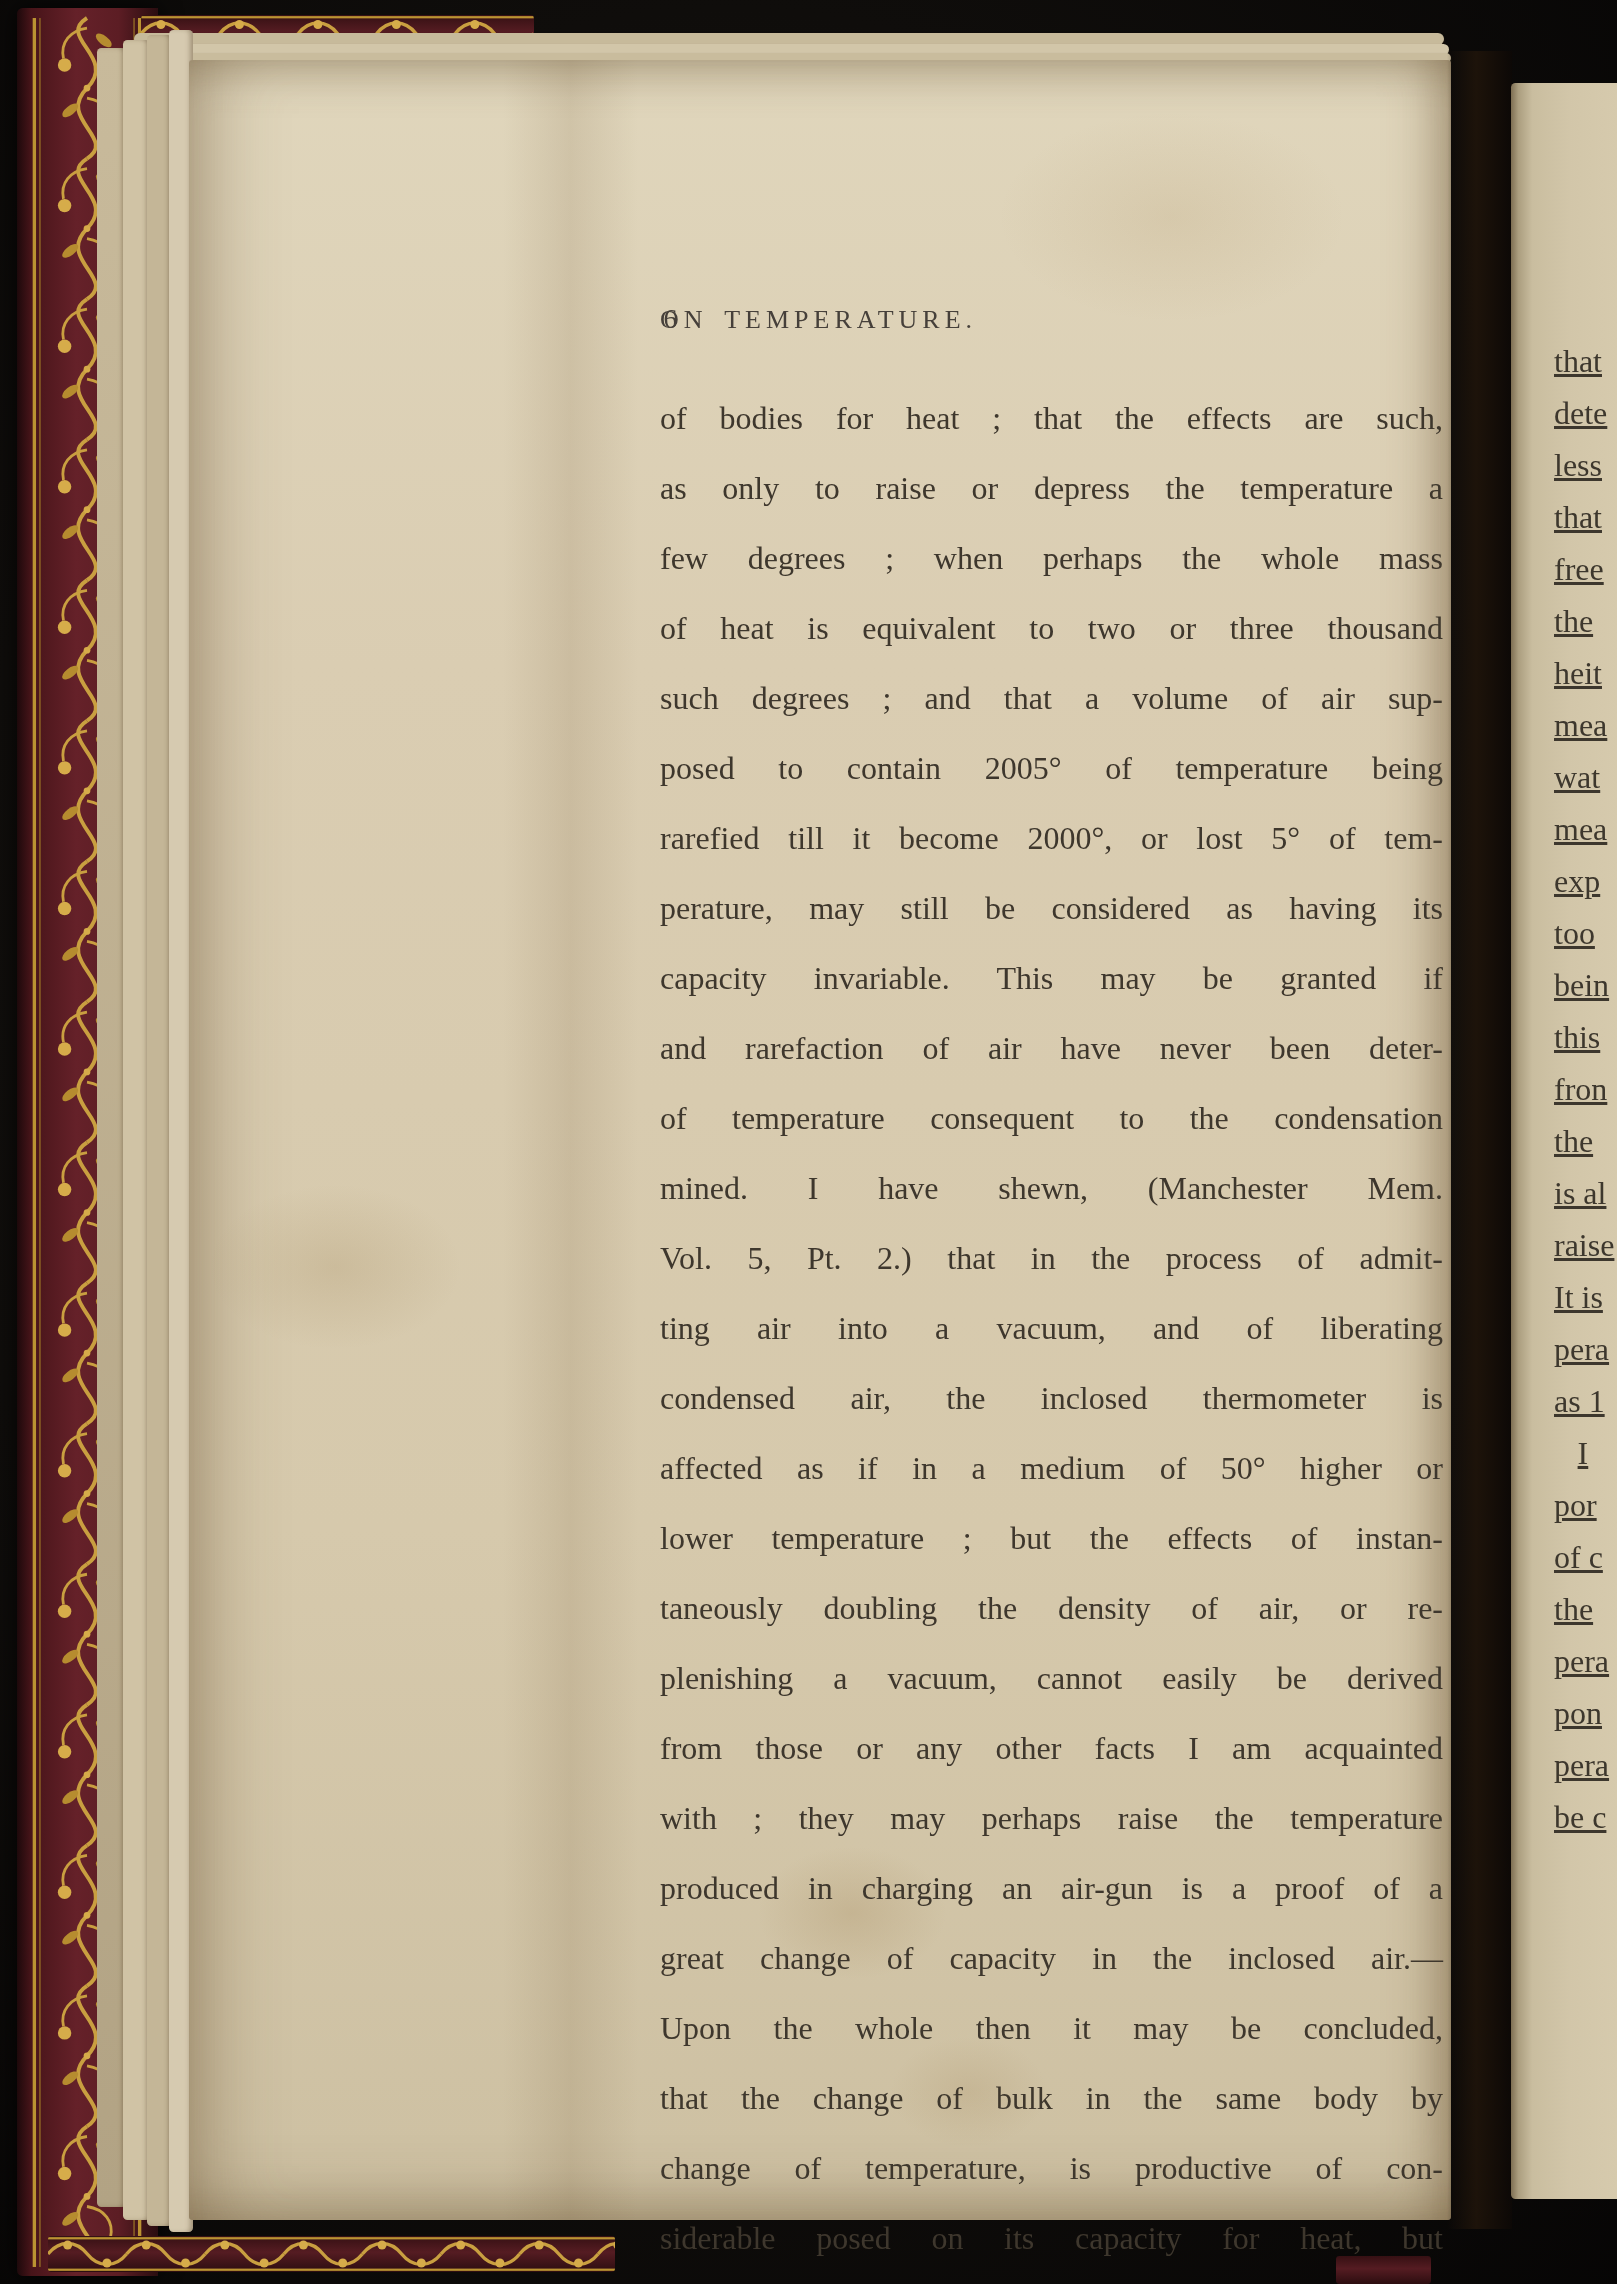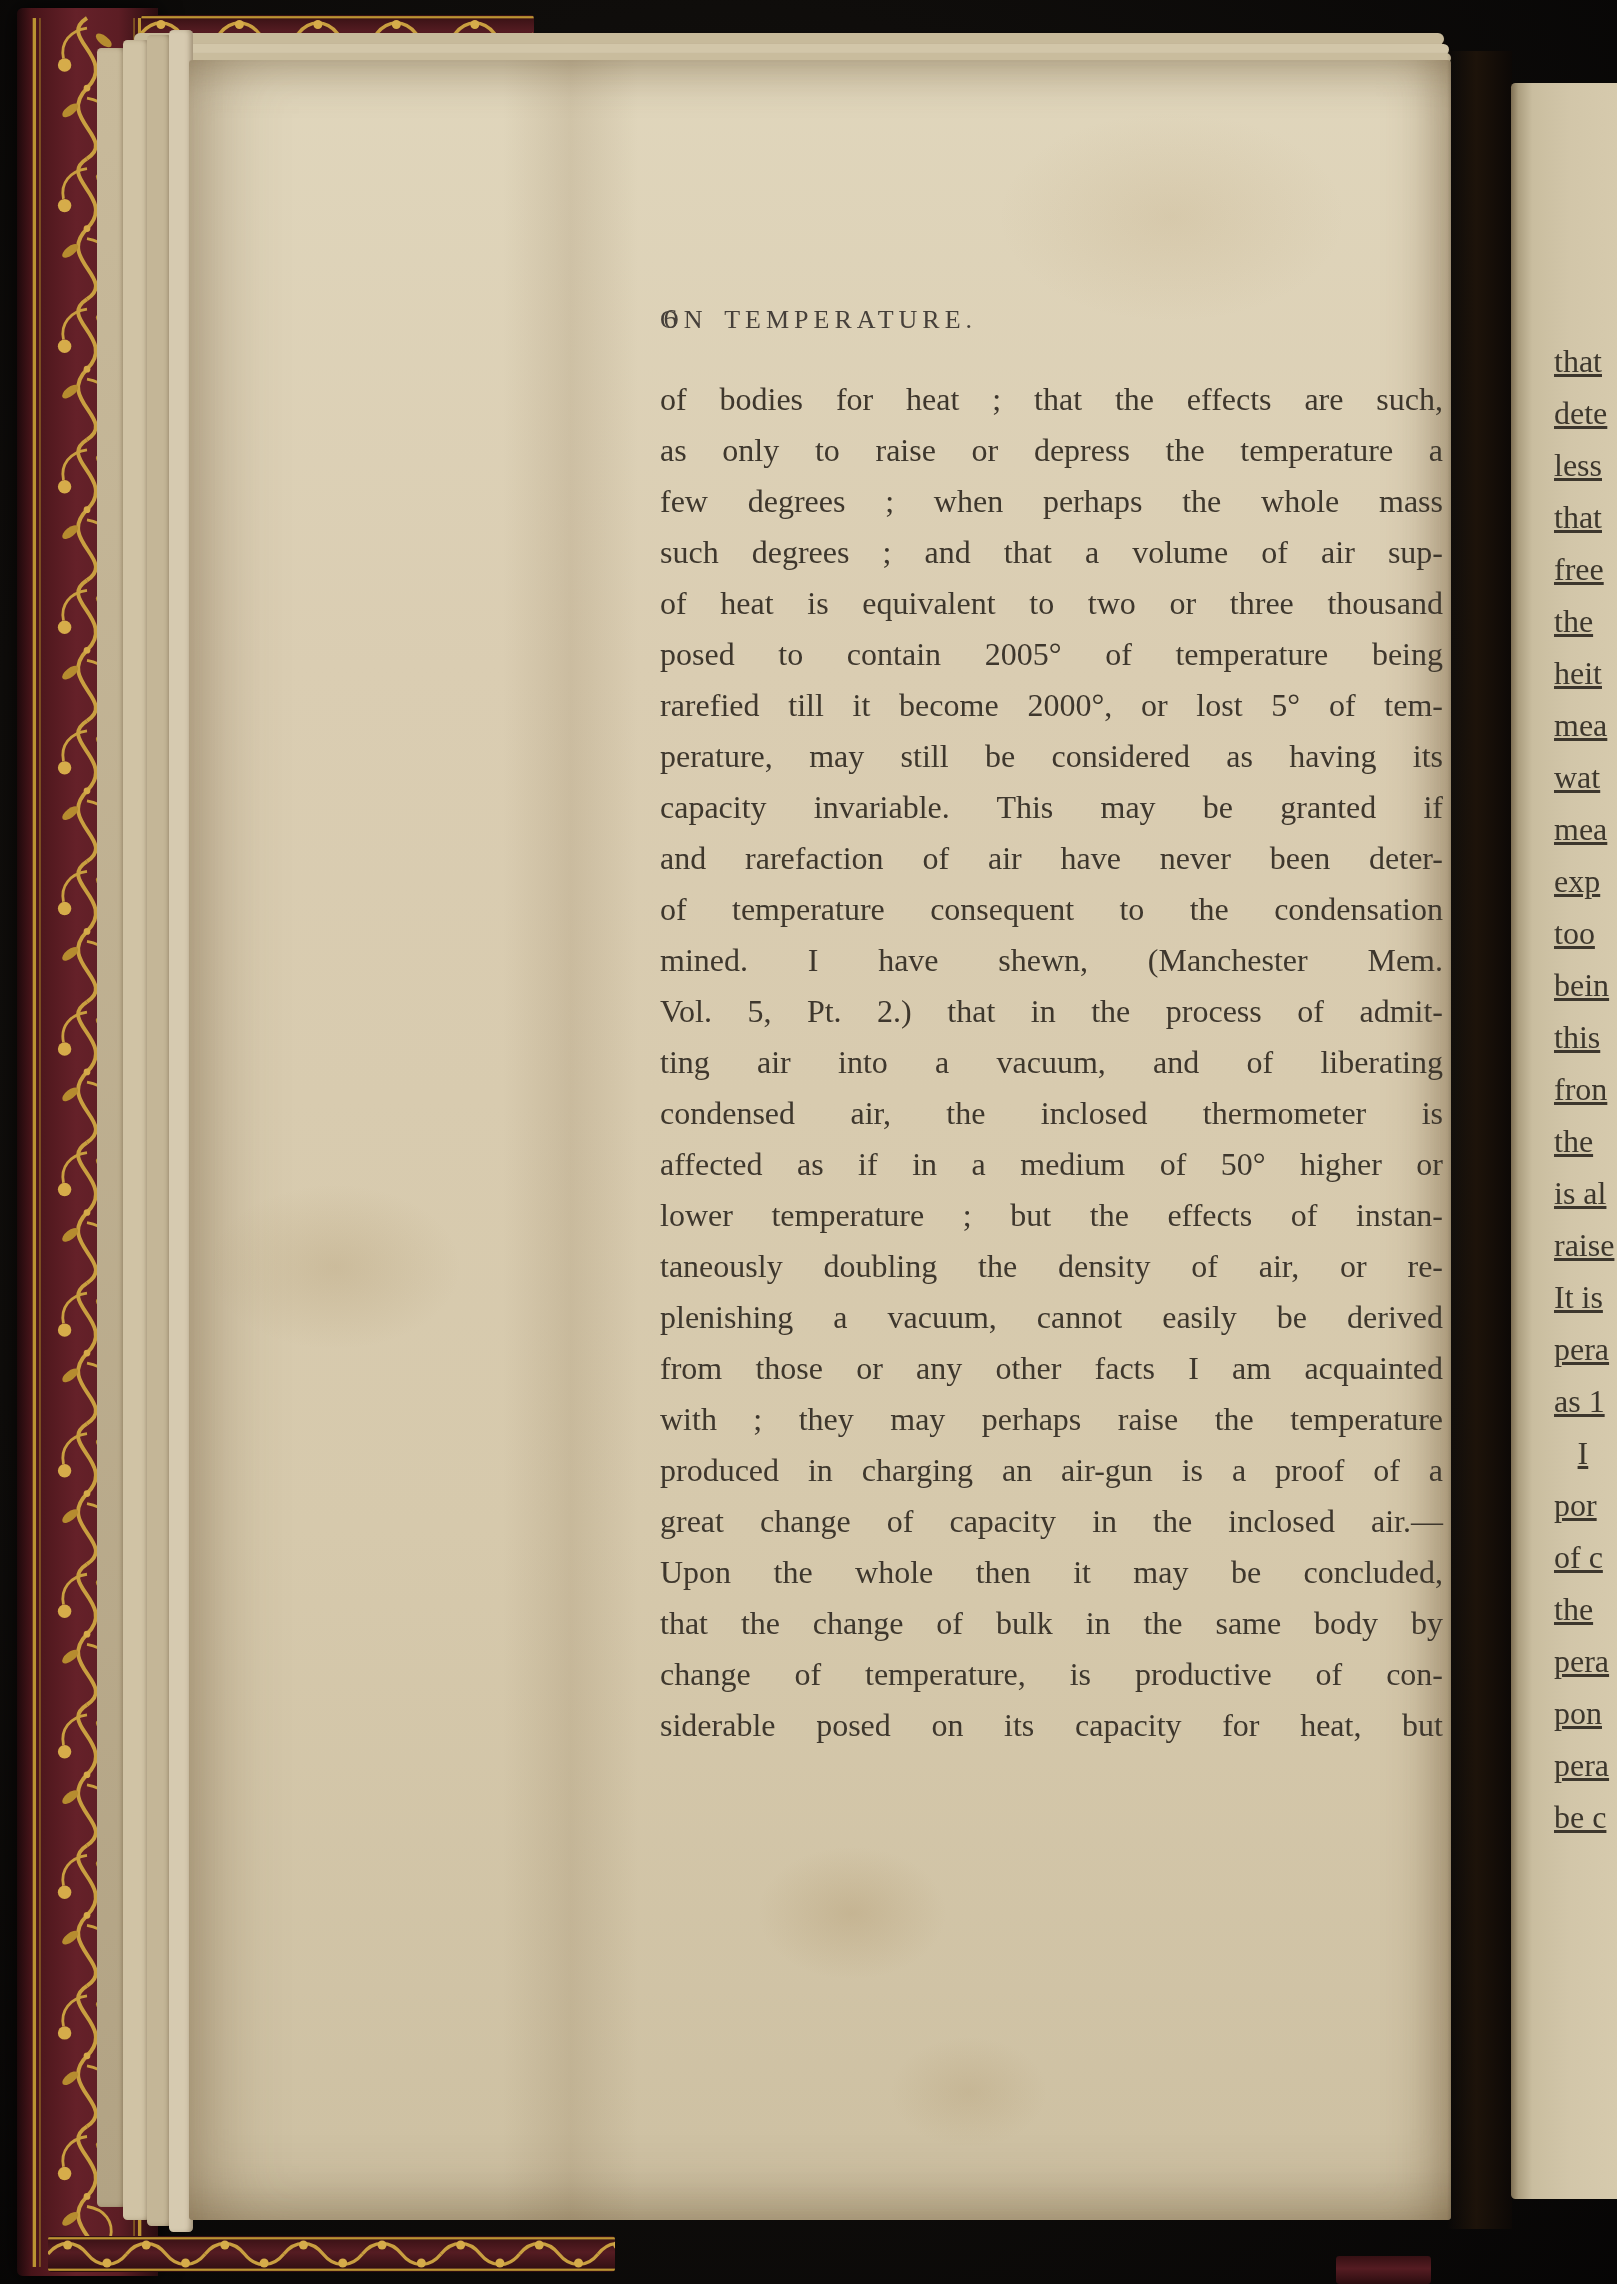--- a/index.html
+++ b/index.html
@@ -65,21 +65,21 @@
 
   .header-row { position:absolute; left:471px; top:240px; width:783px; height:40px;
     color:#46403a; }
   .pagenum { position:absolute; left:3.4px; top:3.4px; font-size:27.5px; letter-spacing:1.1px; }
   .running-header { display:block; text-align:left; font-size:26px; letter-spacing:5px; word-spacing:5.6px; padding-top:4.5px; }
 
   .body-text { position:absolute; left:471px; top:314px; width:783px; color:#3e372d; }
   .text-line {
     height:51px; line-height:51px; font-size:32px;
     text-align:justify; text-align-last:justify;
-    white-space:nowrap; overflow:visible;
+    white-space:nowrap; overflow:visible;margin-top:19px;
   }
 
   
   .gutter { position:absolute; left:1447px; top:51px; width:65px; height:2178px;
     background: linear-gradient(90deg, rgba(40,26,13,0) 0%, #1d130a 45%, #0c0806 100%);
   }
 
   
   .right-page {
     position:absolute; left:1511px; top:83px; width:106px; height:2116px; overflow:hidden;
@@ -187,22 +187,22 @@
 
     <div class="header-row">
       <span class="pagenum">6</span>
       <span class="running-header">ON TEMPERATURE.</span>
     </div>
 
     <div class="body-text">
         <div class="text-line">of bodies for heat ; that the effects are such,</div>
         <div class="text-line">as only to raise or depress the temperature a</div>
         <div class="text-line">few degrees ; when perhaps the whole mass</div>
+        <div class="text-line">of heat is equivalent to two or three thousand</div>
         <div class="text-line">such degrees ; and that a volume of air sup-</div>
-        <div class="text-line">of heat is equivalent to two or three thousand</div>
         <div class="text-line">posed to contain 2005° of temperature being</div>
         <div class="text-line">rarefied till it become 2000°, or lost 5° of tem-</div>
         <div class="text-line">perature, may still be considered as having its</div>
         <div class="text-line">capacity invariable.  This may be granted if</div>
         <div class="text-line">and rarefaction of air have never been deter-</div>
         <div class="text-line">of temperature consequent to the condensation</div>
         <div class="text-line">mined.  I have shewn, (Manchester Mem.</div>
         <div class="text-line">Vol. 5, Pt. 2.) that in the process of admit-</div>
         <div class="text-line">ting air into a vacuum, and of liberating</div>
         <div class="text-line">condensed air, the inclosed thermometer is</div>

